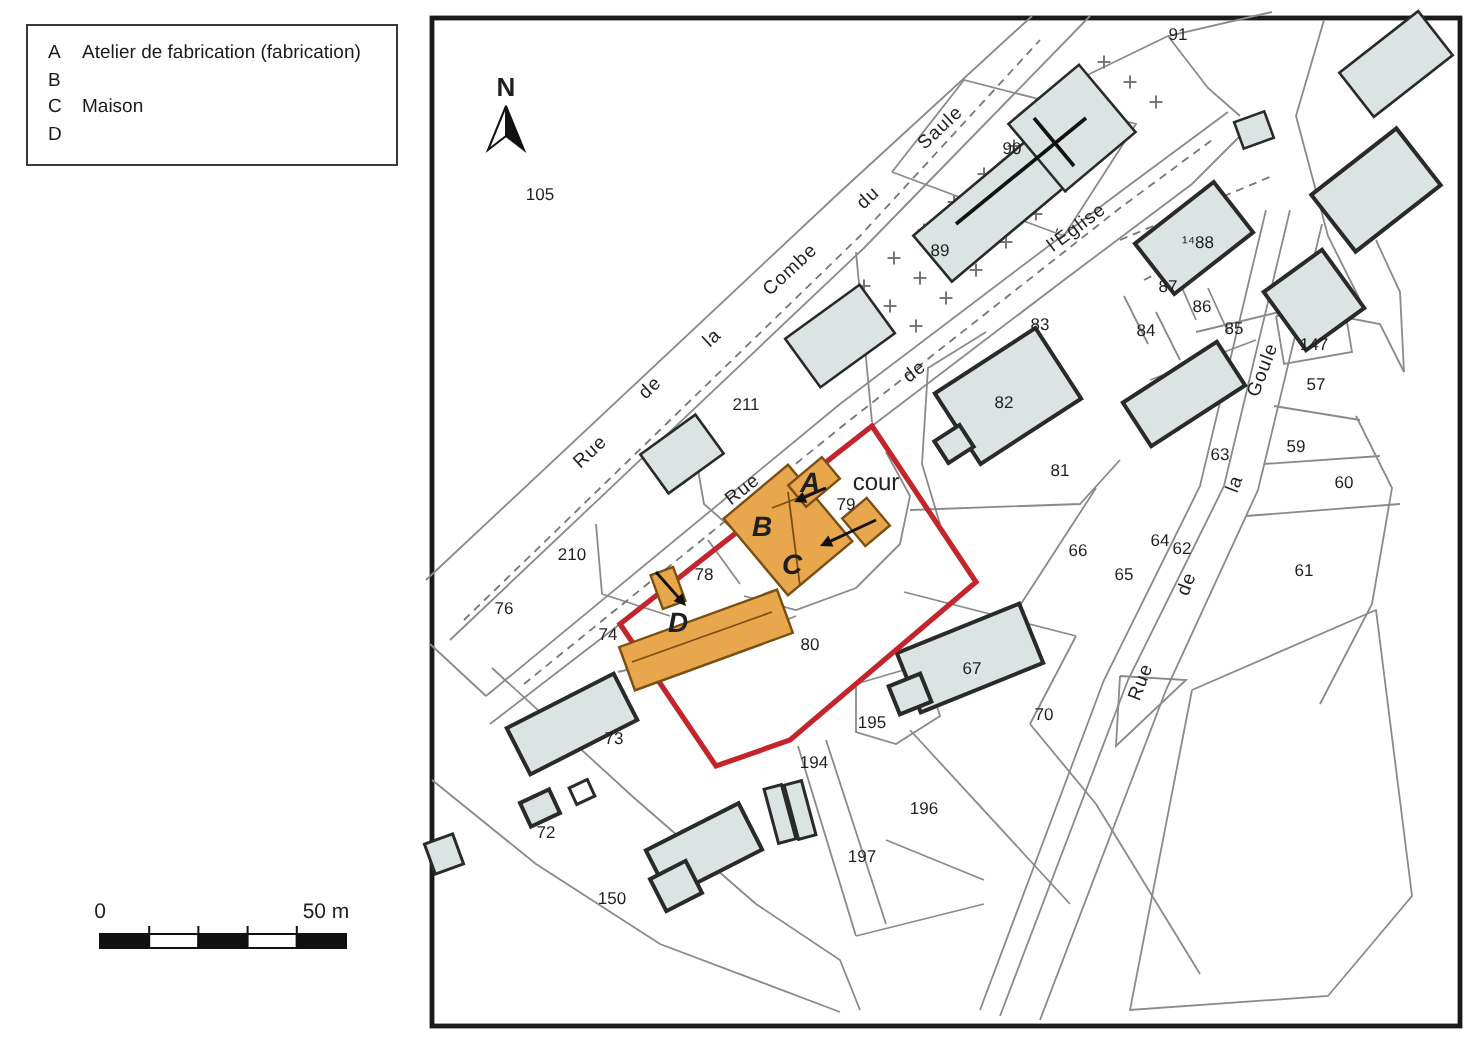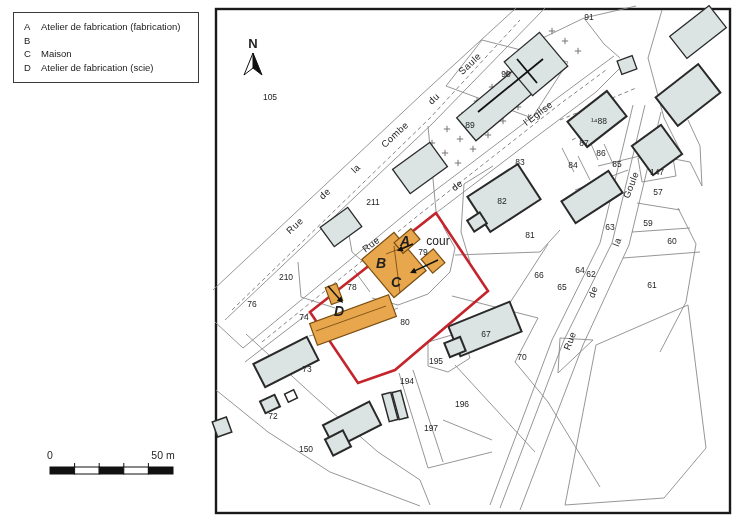--- a/index.html
+++ b/index.html
@@ -247,16 +247,15 @@
     </div>
     <div class="legend-row">
       <span class="legend-key">B</span>
     </div>
     <div class="legend-row">
       <span class="legend-key">C</span>
       <span class="legend-label">Maison</span>
     </div>
     <div class="legend-row">
       <span class="legend-key">D</span>
-      <span class="legend-label">Atelier de fabrication (scie)</span>
     </div>
   </div>
 </div>
 
 </body></html>

